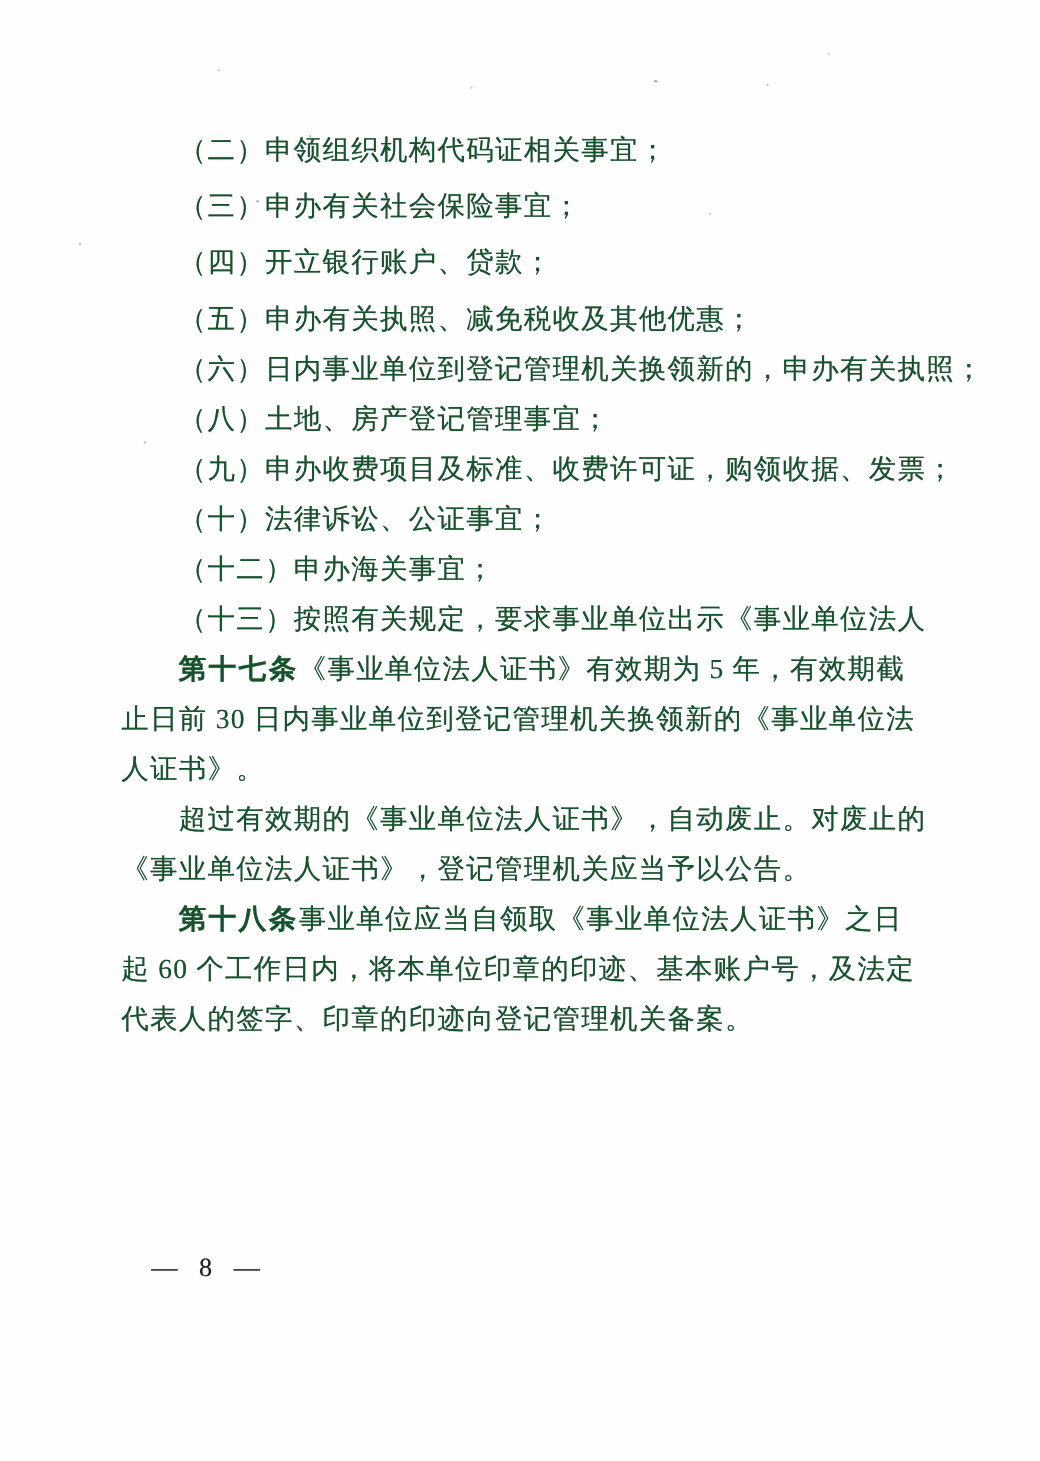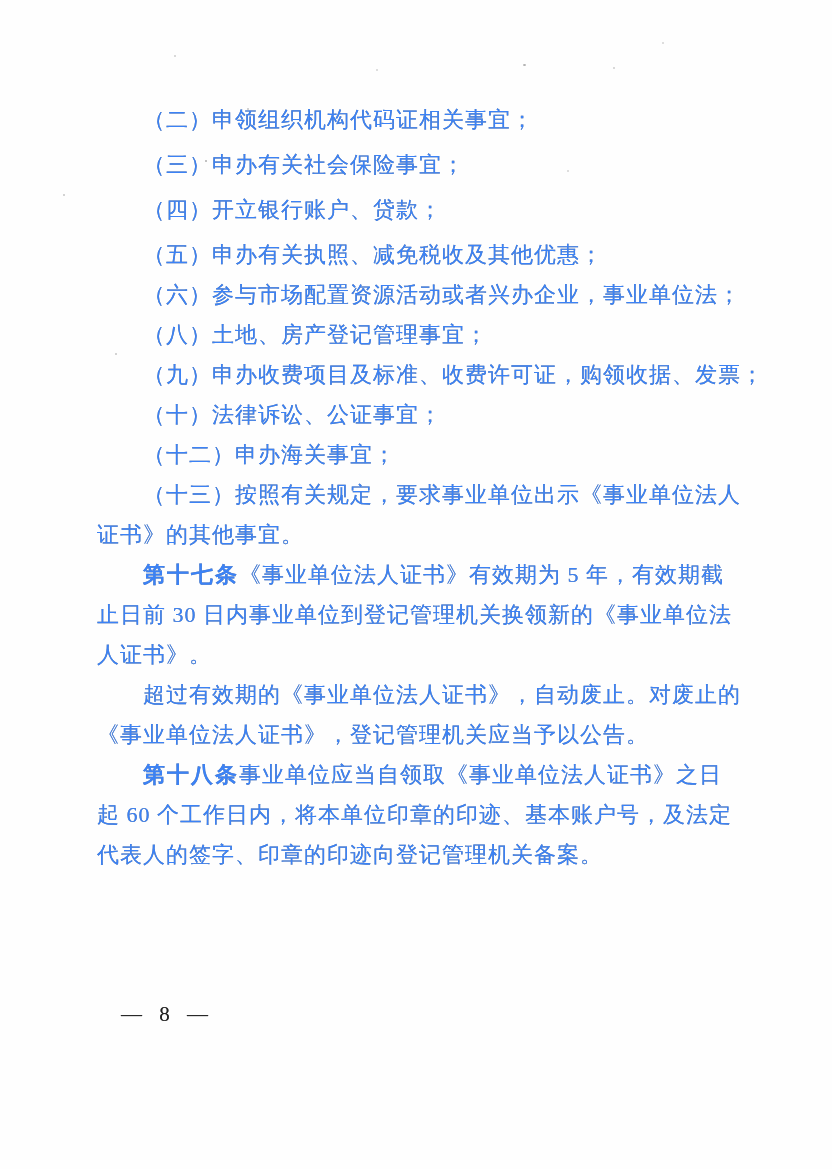--- a/index.html
+++ b/index.html
@@ -13,21 +13,21 @@
     height: 1169px;
     background: #fefefe;
     overflow: hidden;
     font-family: "Liberation Serif", "DejaVu Serif", serif;
   }
   .content {
     position: absolute;
     left: 97px;
     top: 100px;
     width: 648px;
-    color: #3b82f6;
+    color: #14532d;
     font-size: 22px;
     letter-spacing: 1px;
     text-shadow: 0 0 0.6px rgba(20,20,20,0.55);
   }
   .line {
     line-height: 40px;
     height: 40px;
     white-space: nowrap;
   }
   .line.indent { padding-left: 46px; }
@@ -73,27 +73,26 @@
   <div class="speck s7"></div>
   <div class="speck s8"></div>
   <div class="speck s9"></div>
   <div class="speck s10"></div>
 
   <div class="content">
     <div class="line indent gap"><span>（二）申领组织机构代码证相关事宜；</span></div>
     <div class="line indent gap"><span>（三）申办有关社会保险事宜；</span></div>
     <div class="line indent gap"><span>（四）开立银行账户、贷款；</span></div>
     <div class="line indent"><span>（五）申办有关执照、减免税收及其他优惠；</span></div>
-    <div class="line indent"><span>（六）参与市场配置资源活动或者兴办企业，事业单位法；</span></div>
+    <div class="line indent"><span>（六）日内事业单位到登记管理机关换领新的，申办有关执照；</span></div>
     <div class="line indent"><span>（八）土地、房产登记管理事宜；</span></div>
     <div class="line indent"><span>（九）申办收费项目及标准、收费许可证，购领收据、发票；</span></div>
     <div class="line indent"><span>（十）法律诉讼、公证事宜；</span></div>
     <div class="line indent"><span>（十二）申办海关事宜；</span></div>
     <div class="line indent"><span>（十三）按照有关规定，要求事业单位出示《事业单位法人</span></div>
-    <div class="line"><span>证书》的其他事宜。</span></div>
     <div class="line indent"><span class="article-no">第十七条</span><span>《事业单位法人证书》有效期为 5 年，有效期截</span></div>
     <div class="line"><span>止日前 30 日内事业单位到登记管理机关换领新的《事业单位法</span></div>
     <div class="line"><span>人证书》。</span></div>
     <div class="line indent"><span>超过有效期的《事业单位法人证书》，自动废止。对废止的</span></div>
     <div class="line"><span>《事业单位法人证书》，登记管理机关应当予以公告。</span></div>
     <div class="line indent"><span class="article-no">第十八条</span><span>事业单位应当自领取《事业单位法人证书》之日</span></div>
     <div class="line"><span>起 60 个工作日内，将本单位印章的印迹、基本账户号，及法定</span></div>
     <div class="line"><span>代表人的签字、印章的印迹向登记管理机关备案。</span></div>
   </div>
 

